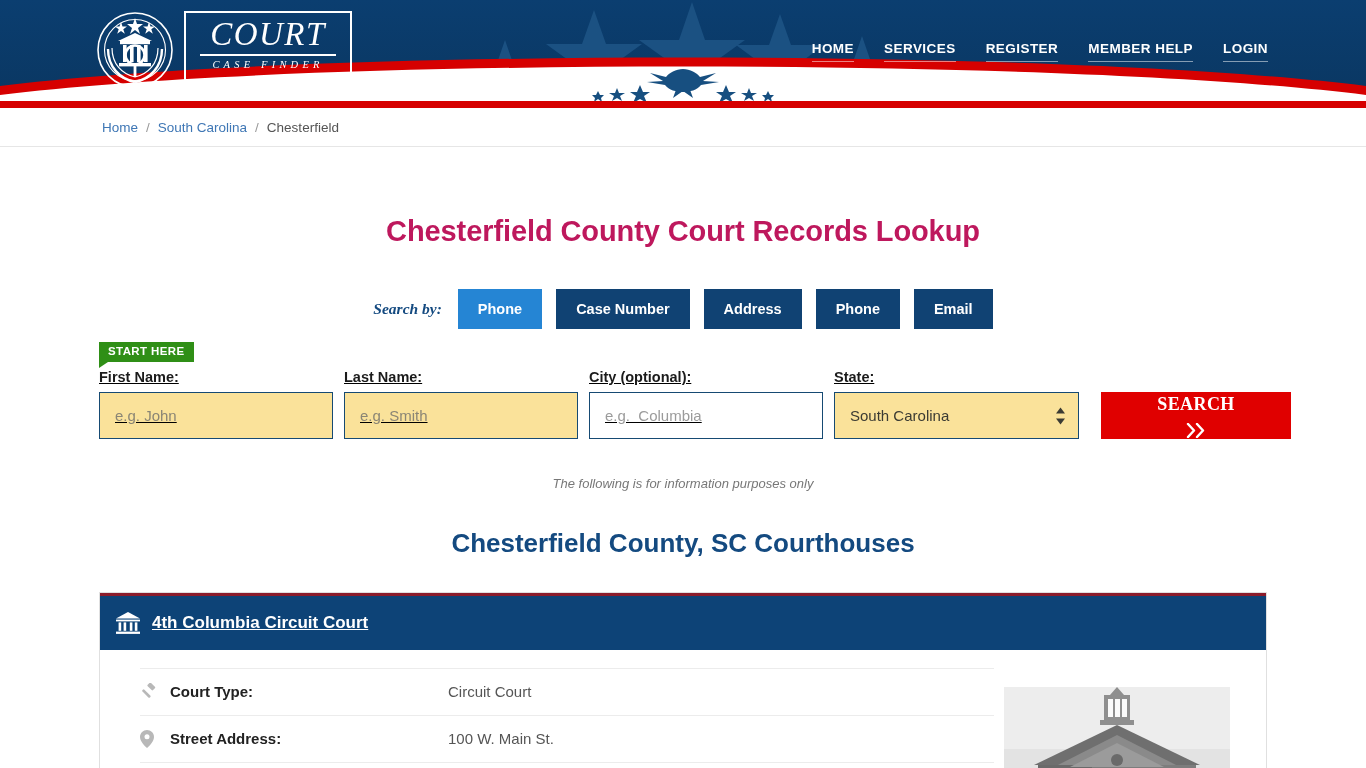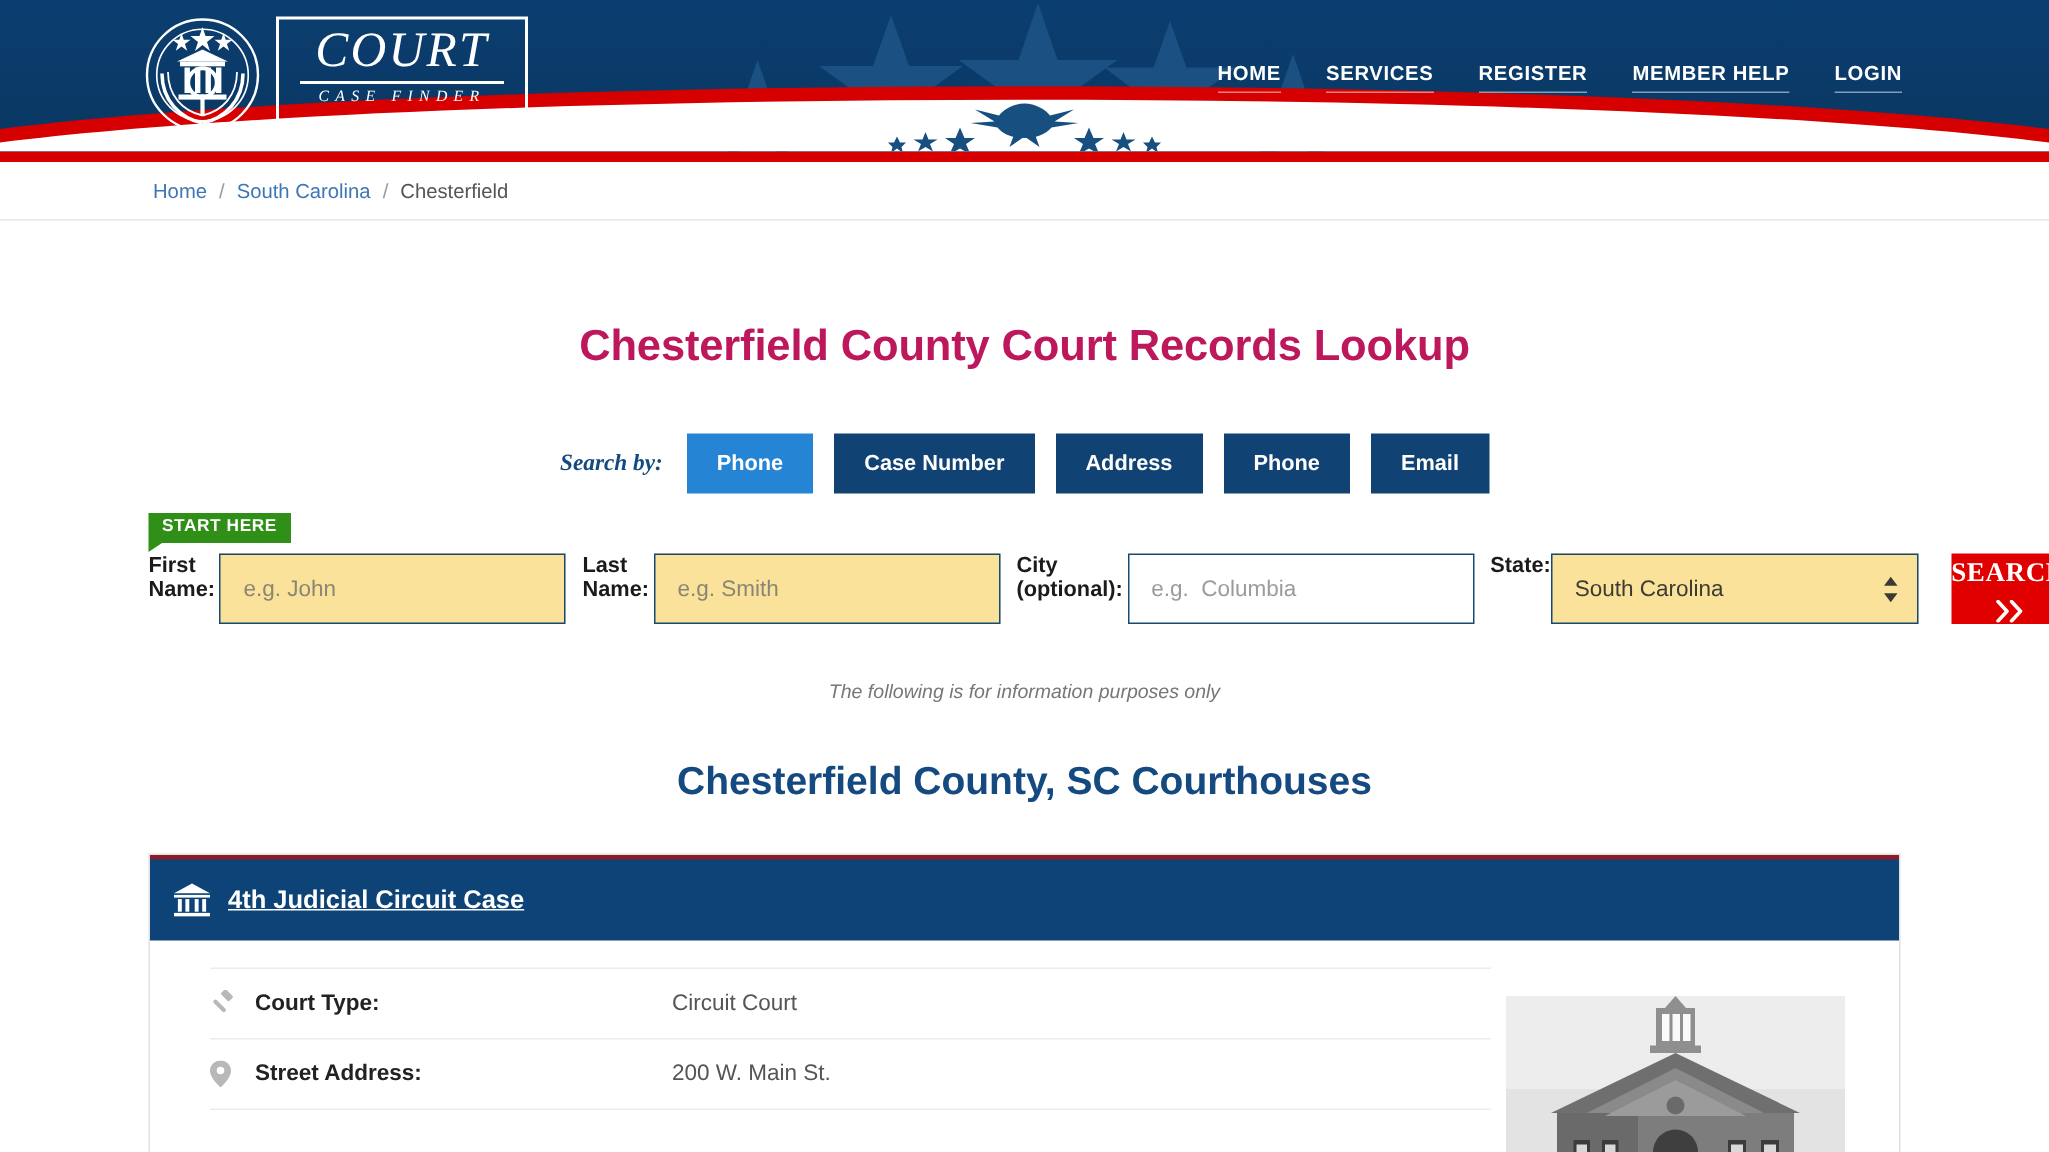--- a/index.html
+++ b/index.html
@@ -129,21 +129,21 @@
   .start-badge::after {
     content: ""; position: absolute; left: 0; bottom: -6px;
     border-left: 9px solid #2f8f16;
     border-bottom: 6px solid transparent;
   }
 
   .fields-row {
     display: flex; align-items: flex-end;
     padding-left: 99px; padding-top: 30px; gap: 11px;
   }
-  .field { display: flex; flex-direction: row; }
+  .field { display: flex; flex-direction: column; text-decoration: underline; }
   .field-label {
     font-size: 14.5px; font-weight: bold; color: #1b1b1b;
     margin-bottom: 7px;
   }
   .field-input {
     height: 47px; border: 1.5px solid #164a73;
     background: #fae29a; color: #7d7a70;
     font-size: 15px; padding: 0 15px;
     font-family: "Liberation Sans", sans-serif;
   }
@@ -371,21 +371,21 @@
       <g fill="#ffffff">
         <polygon points="13,2 25,8.5 1,8.5"></polygon>
         <rect x="1" y="9.6" width="24" height="1.8"></rect>
         <rect x="3.6" y="12.4" width="2.6" height="8.4"></rect>
         <rect x="8.6" y="12.4" width="2.6" height="8.4"></rect>
         <rect x="14.8" y="12.4" width="2.6" height="8.4"></rect>
         <rect x="19.8" y="12.4" width="2.6" height="8.4"></rect>
         <rect x="1" y="21.6" width="24" height="2.3"></rect>
       </g>
     </svg>
-    <a class="card-head-link">4th Judicial Circuit Case</a>
+    <a class="card-head-link">4th Columbia Circuit Court</a>
   </div>
 
   <div class="card-body">
     <div class="detail-list">
 
       <div class="detail-row">
         <span class="d-icon">
           <svg width="17" height="17" viewBox="0 0 17 17">
             <g fill="#b8b8b8">
               <rect x="7.5" y="1.2" width="7.6" height="4.6" rx="1" transform="rotate(45 11.3 3.5)"></rect>
@@ -398,21 +398,21 @@
       </div>
 
       <div class="detail-row">
         <span class="d-icon">
           <svg width="14" height="18" viewBox="0 0 14 18">
             <path d="M7 0 C3.2 0 0 3.1 0 6.9 C0 12 7 18 7 18 C7 18 14 12 14 6.9 C14 3.1 10.8 0 7 0 Z" fill="#b8b8b8"></path>
             <circle cx="7" cy="6.7" r="2.5" fill="#ffffff"></circle>
           </svg>
         </span>
         <span class="d-label">Street Address:</span>
-        <span class="d-value">200 W. Main St.</span>
+        <span class="d-value">100 W. Main St.</span>
       </div>
 
       <div class="detail-row">
         
         
         
       </div>
     </div>
 
     <div class="photo-col">

